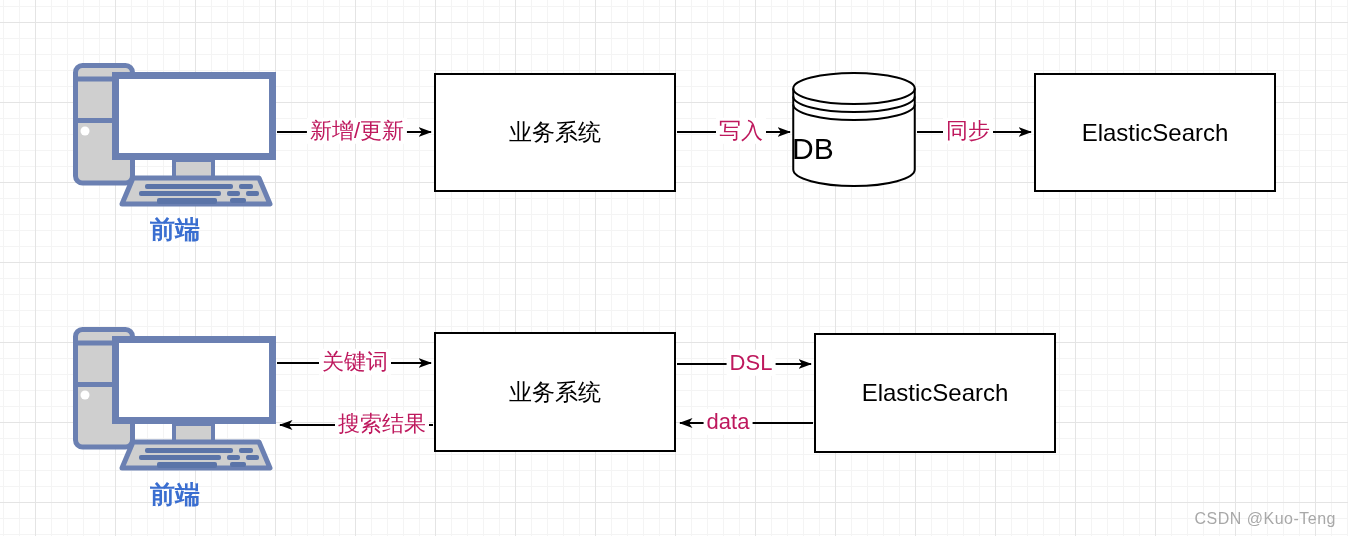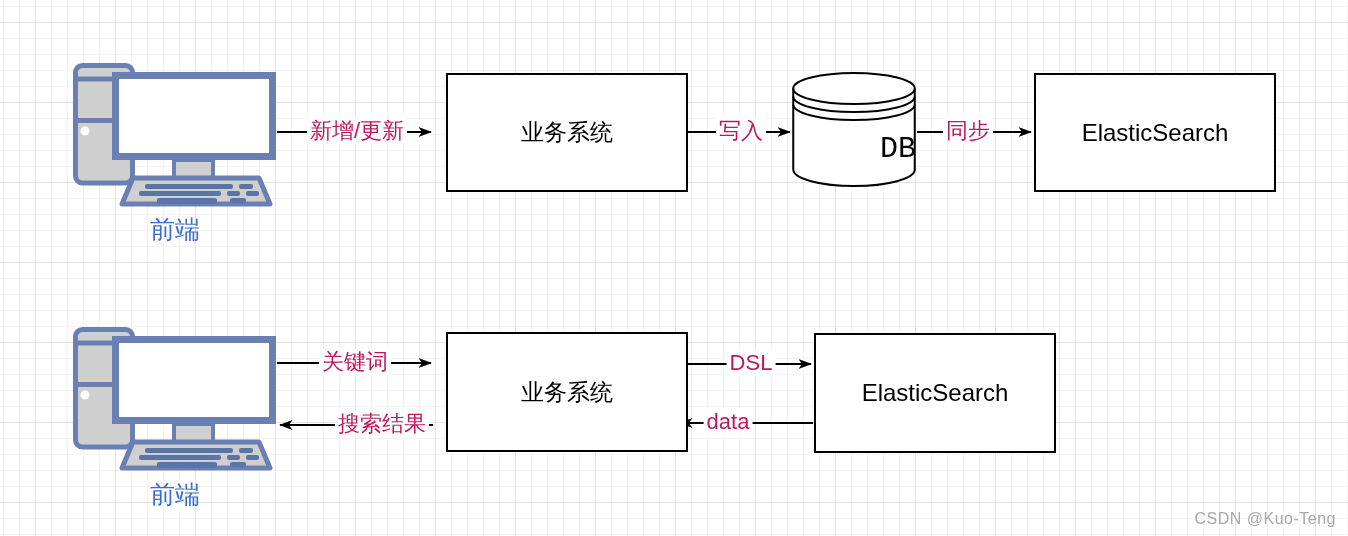--- a/index.html
+++ b/index.html
@@ -18,46 +18,46 @@
     background-position:0 22px,35px 0,0 6px,3px 0;
   }
   .node{
     position:absolute;
     box-sizing:border-box;
     background:#ffffff;
     border:2px solid #000000;
     display:flex;align-items:center;justify-content:center;
     color:#000000;
   }
-  .node-cn{font-size:23px;margin-left:12px;}
+  .node-cn{font-size:23px;}
   .node-en{font-size:24px;}
   .edge-label{
     position:absolute;
     transform:translate(-50%,-50%);
     background:#ffffff;
     padding:0 3px;
     font-size:22px;
     color:#be185d;
     white-space:nowrap;
     line-height:1.2;
   }
   .frontend-label{
     position:absolute;
     transform:translate(-50%,-50%);
     color:#3a6ed0;
     font-size:25px;
-    font-weight:normal;
+    font-weight:bold;
     white-space:nowrap;
     text-align:right;
   }
   .icon-abs{position:absolute;overflow:visible;}
   .db-wrap{position:absolute;left:792px;top:72px;width:124px;height:119px;}
   .db-label{
     position:absolute;left:0;top:60px;width:100%;
-    text-align:right;font-size:30px;color:#000000;font-family:Liberation Mono, monospace;
+    text-align:left;font-size:30px;color:#000000;
   }
   .arrow-layer{position:absolute;left:0;top:0;width:1348px;height:536px;}
   .watermark{
     position:absolute;right:12px;top:510px;
     font-size:16px;color:#a8a8a8;letter-spacing:0.5px;
   }
 </style>
 </head>
 <body>
 

